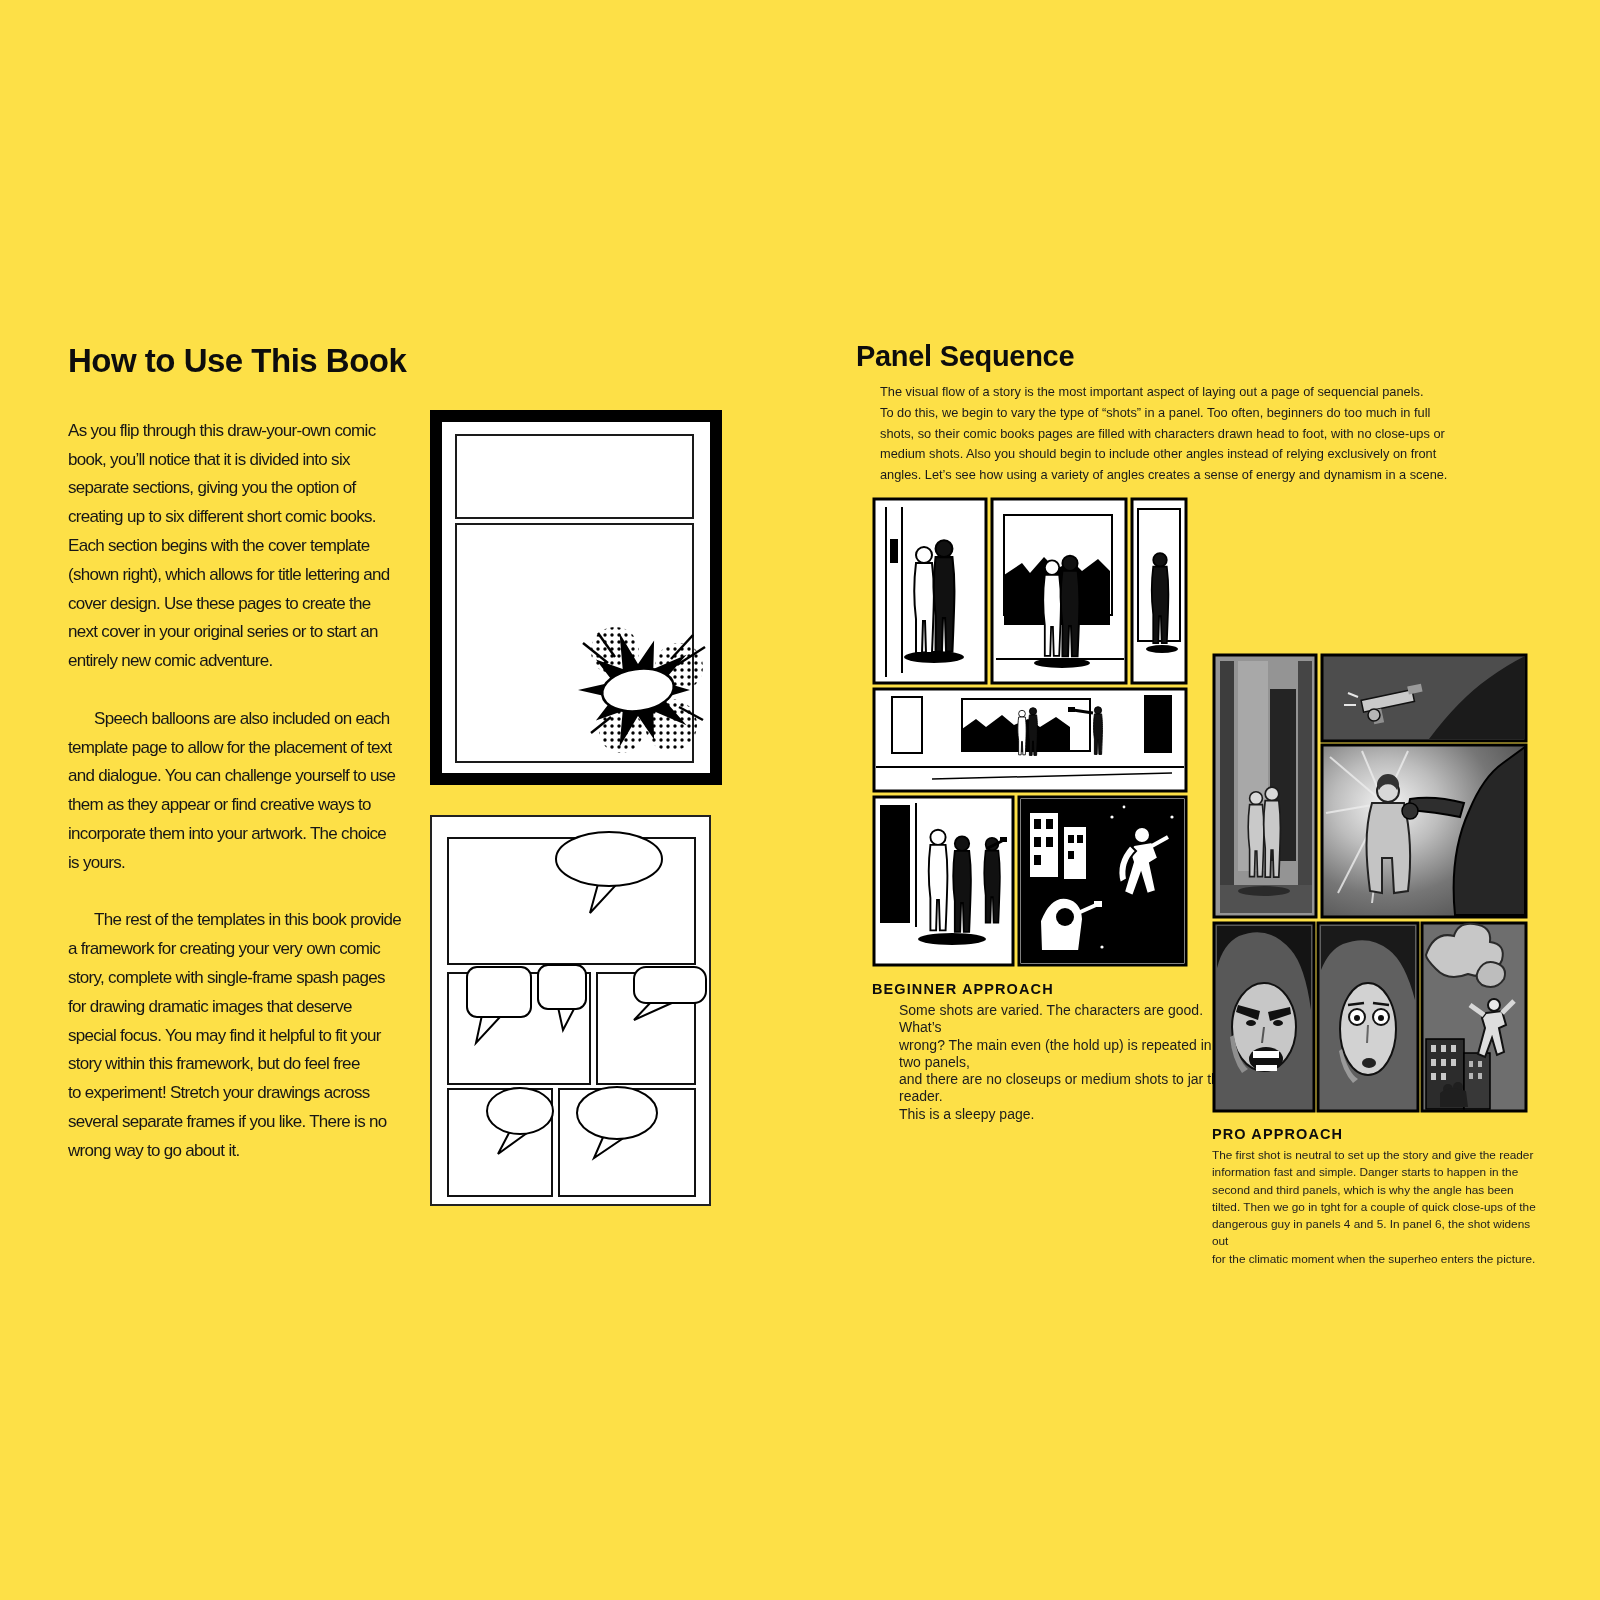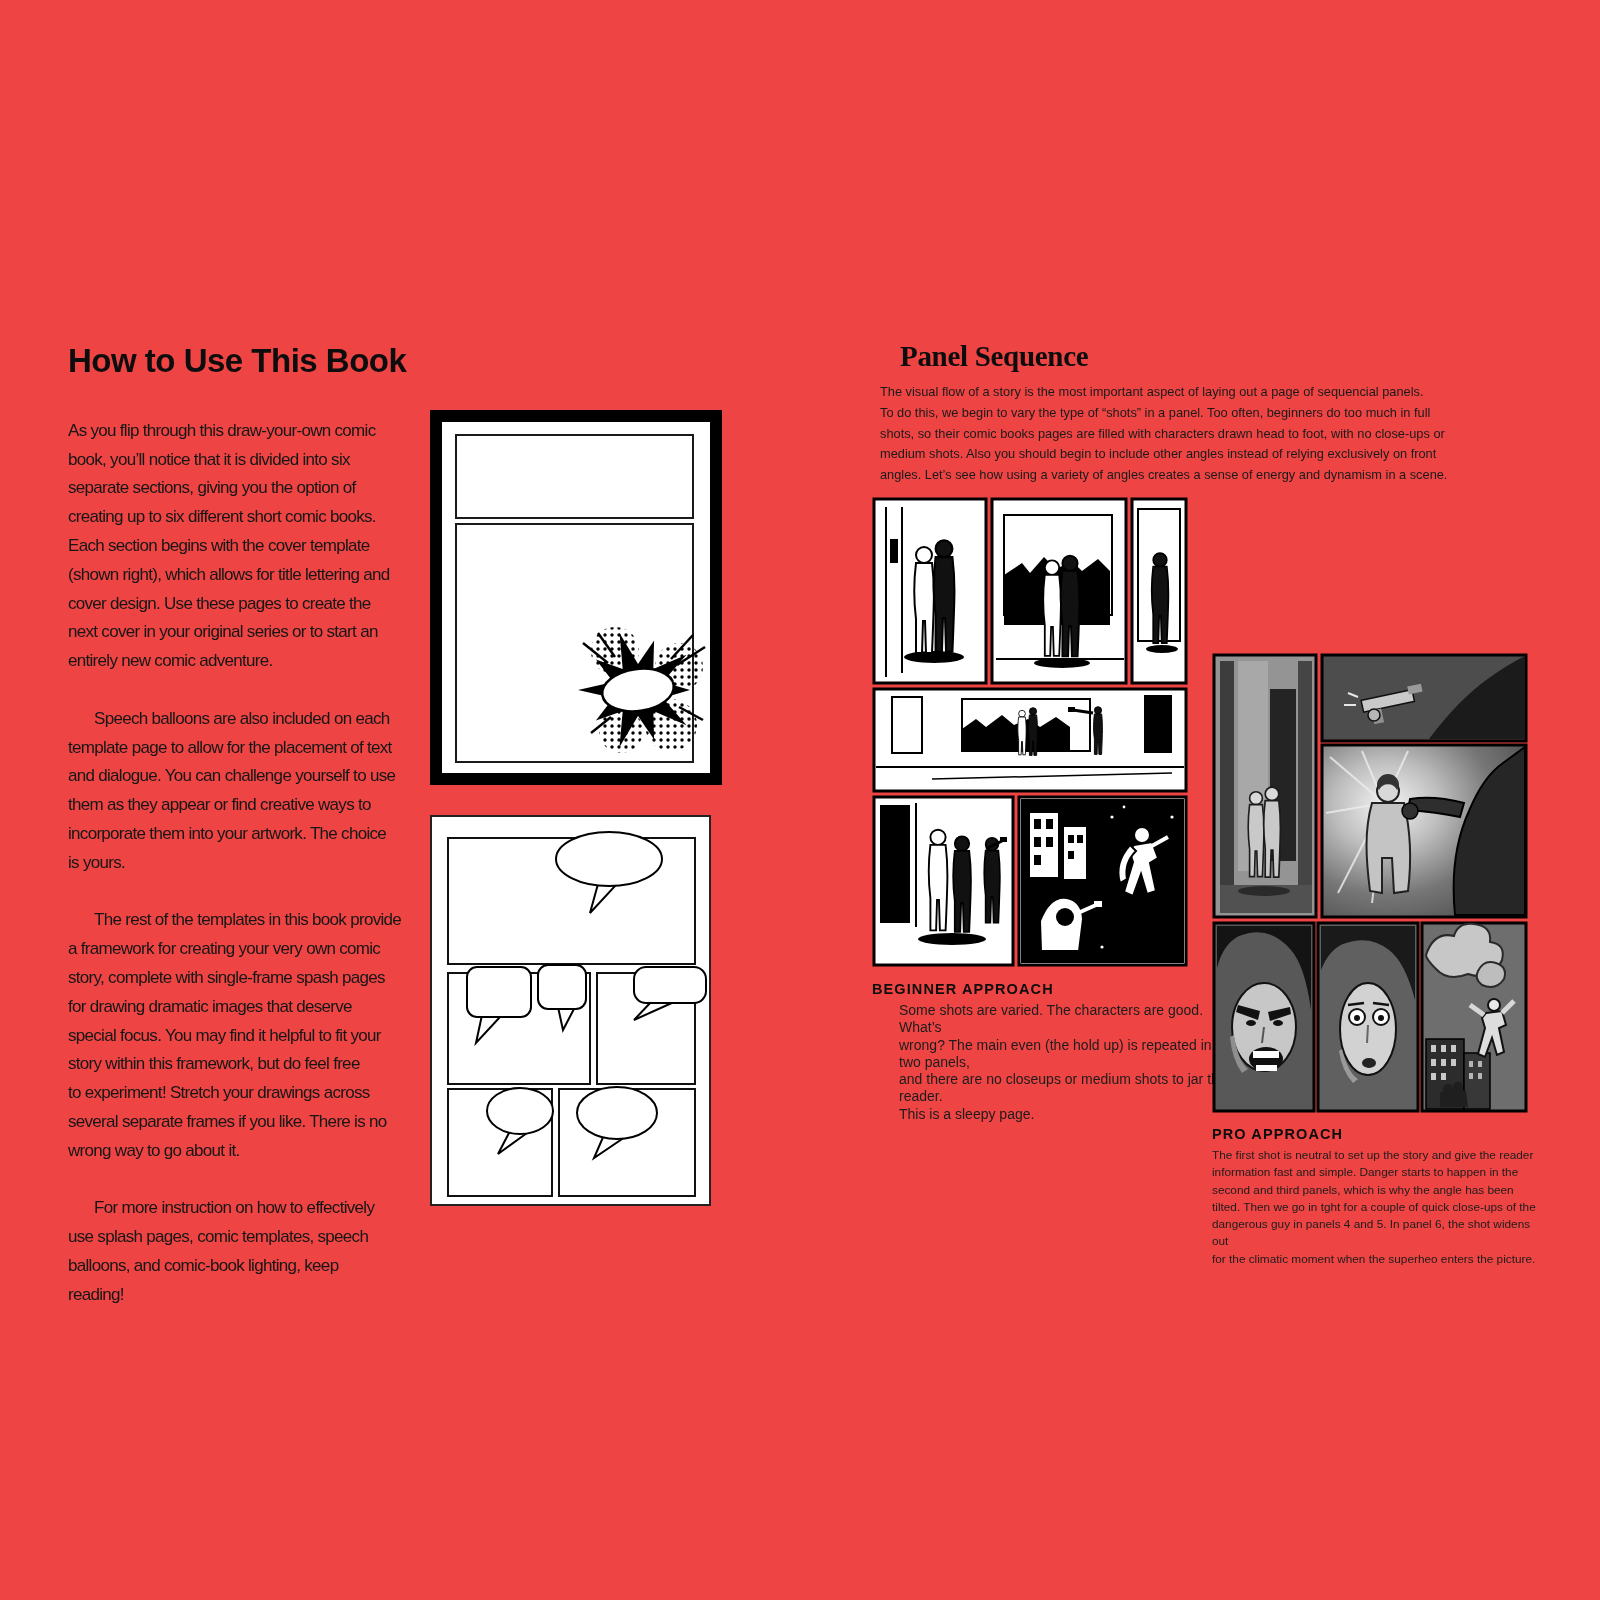--- a/index.html
+++ b/index.html
@@ -1,17 +1,17 @@
 <!DOCTYPE html>
 <html><head>
 <meta charset="utf-8">
 <style>
   html,body { margin:0; padding:0; background:#ffffff; }
   body { width:1600px; height:1600px; font-family:"Liberation Sans", sans-serif; color:#111; }
-  .canvas { position:relative; width:1600px; height:1600px; background:#ef4444; overflow:hidden; }
+  .canvas { position:relative; width:1600px; height:1600px; background:#fde047; overflow:hidden; }
   .abs { position:absolute; }
   .prewrap { white-space:pre-line; }
   h1,h2,h3,p { margin:0; padding:0; }
 
   
   .l-title { left:68px; top:342px; font-size:33px; font-weight:bold; letter-spacing:-0.5px; color:#0d0d0d; }
   .l-body  { left:68px; top:388px; width:356px; font-size:17px; line-height:28.8px;
              letter-spacing:-0.7px; color:#161616; }
   .l-body p.indent { text-indent:26px; }
 
@@ -26,21 +26,21 @@
   .speech-frame { left:430px; top:815px; width:277px; height:387px; border:2.5px solid #222; background:#fff; }
   .sp-panel { position:absolute; border:2px solid #111; background:#fff; }
   .sp-top      { left:15px;  top:20px;  width:245px; height:124px; }
   .sp-midleft  { left:15px;  top:155px; width:140px; height:109px; }
   .sp-midright { left:164px; top:155px; width:96px;  height:109px; }
   .sp-botleft  { left:15px;  top:271px; width:102px; height:105px; }
   .sp-botright { left:126px; top:271px; width:134px; height:105px; }
   .balloons { position:absolute; left:0; top:0; width:277px; height:387px; pointer-events:none; }
 
   
-  .r-title   { left:900px; top:340px; font-size:29px; font-weight:bold; letter-spacing:-0.3px; color:#0d0d0d;font-family:Liberation Serif, serif; }
+  .r-title   { left:856px; top:340px; font-size:29px; font-weight:bold; letter-spacing:-0.3px; color:#0d0d0d; }
   .r-intro   { left:872px; top:382px; width:610px; font-size:12.8px; line-height:20.8px; color:#1a1a1a;margin-left:8px; }
   .beg-comic { left:872px; top:497px; }
   .beg-head  { left:872px; top:981px;  font-size:14.5px; font-weight:bold; letter-spacing:1.1px; color:#0d0d0d; }
   .beg-cap   { left:899px; top:1002px; width:330px; font-size:14px; line-height:17.3px; color:#1c1c1c; }
   .pro-comic { left:1212px; top:653px; }
   .pro-head  { left:1212px; top:1126px; font-size:14.5px; font-weight:bold; letter-spacing:1.1px; color:#0d0d0d; }
   .pro-cap   { left:1212px; top:1147px; width:330px; font-size:11.8px; line-height:17.3px; color:#1c1c1c; }
 
   svg { display:block; }
 </style>
@@ -70,24 +70,20 @@
 is yours.</p>
       <p class="indent">The rest of the templates in this book provide
 a framework for creating your very own comic
 story, complete with single-frame spash pages
 for drawing dramatic images that deserve
 special focus. You may find it helpful to fit your
 story within this framework, but do feel free
 to experiment! Stretch your drawings across
 several separate frames if you like. There is no
 wrong way to go about it.</p>
-      <p class="indent">For more instruction on how to effectively
-use splash pages, comic templates, speech
-balloons, and comic-book lighting, keep
-reading!</p>
     </div>
 
     <div class="abs cover-frame">
       <div class="cover-box cover-title-box"></div>
       <div class="cover-box cover-main-box">
         <svg class="starburst" viewBox="0 0 170 130">
           <defs>
             <pattern id="dots" width="7" height="7" patternUnits="userSpaceOnUse">
               <circle cx="3" cy="3" r="1.7" fill="#000"></circle>
             </pattern>

